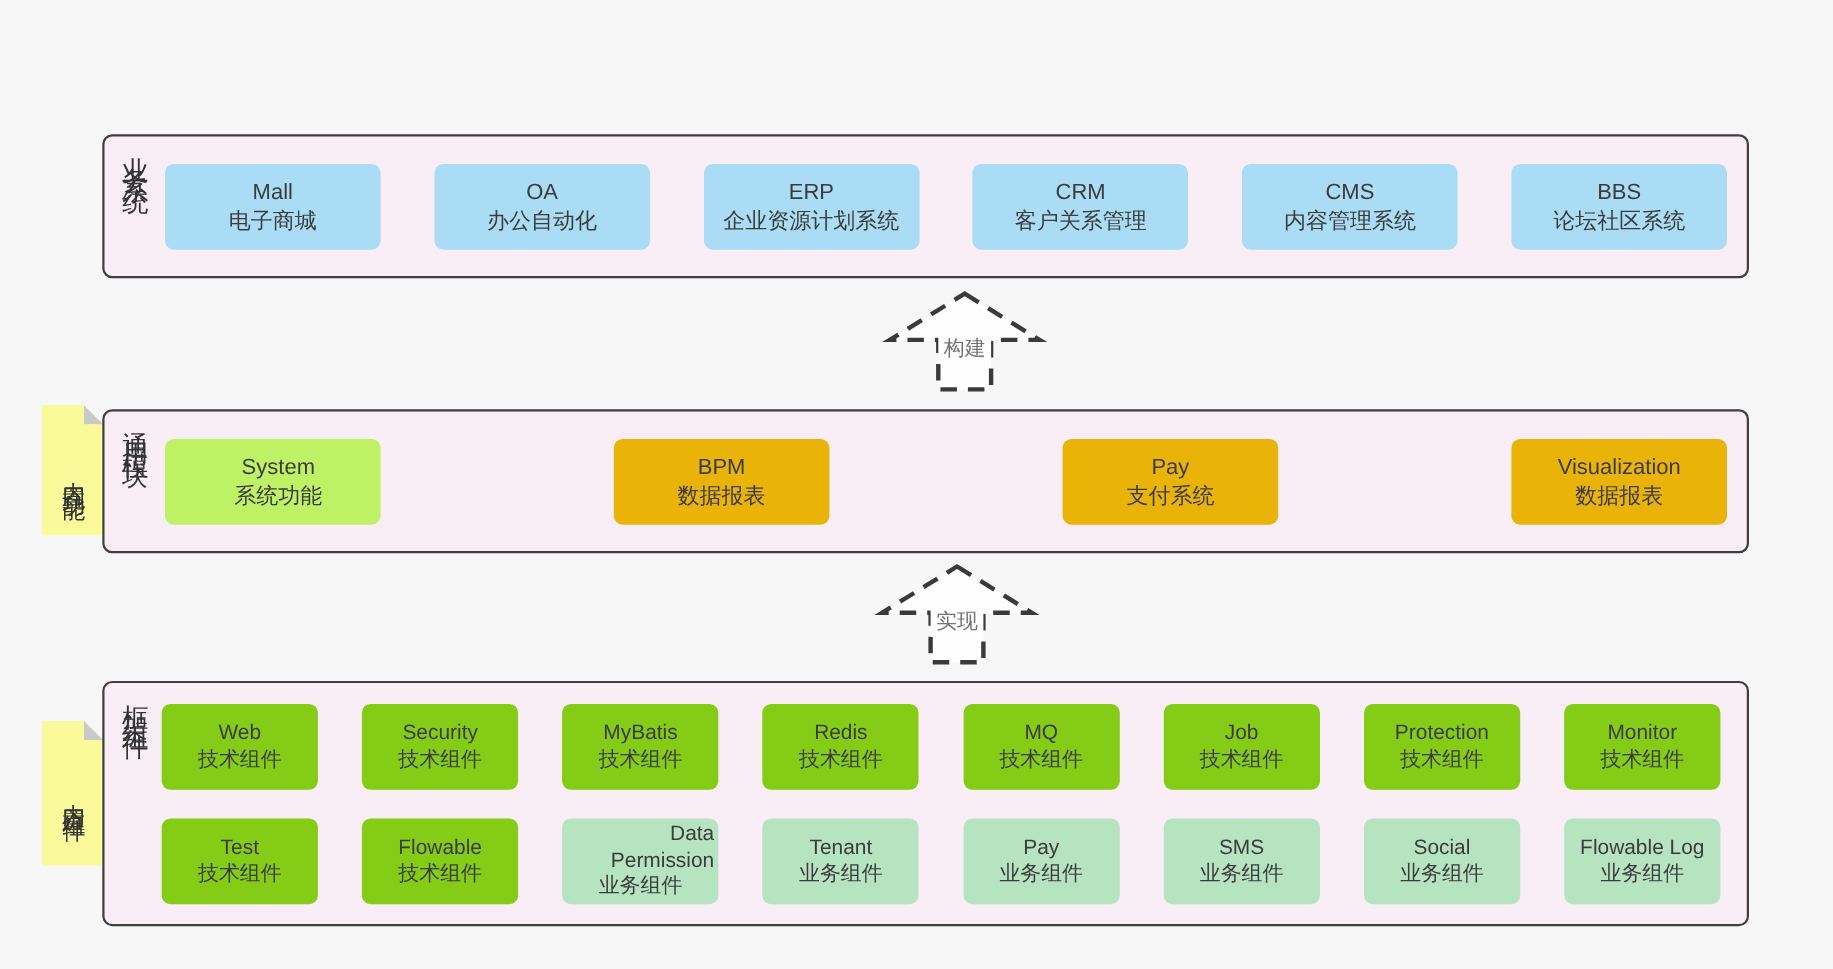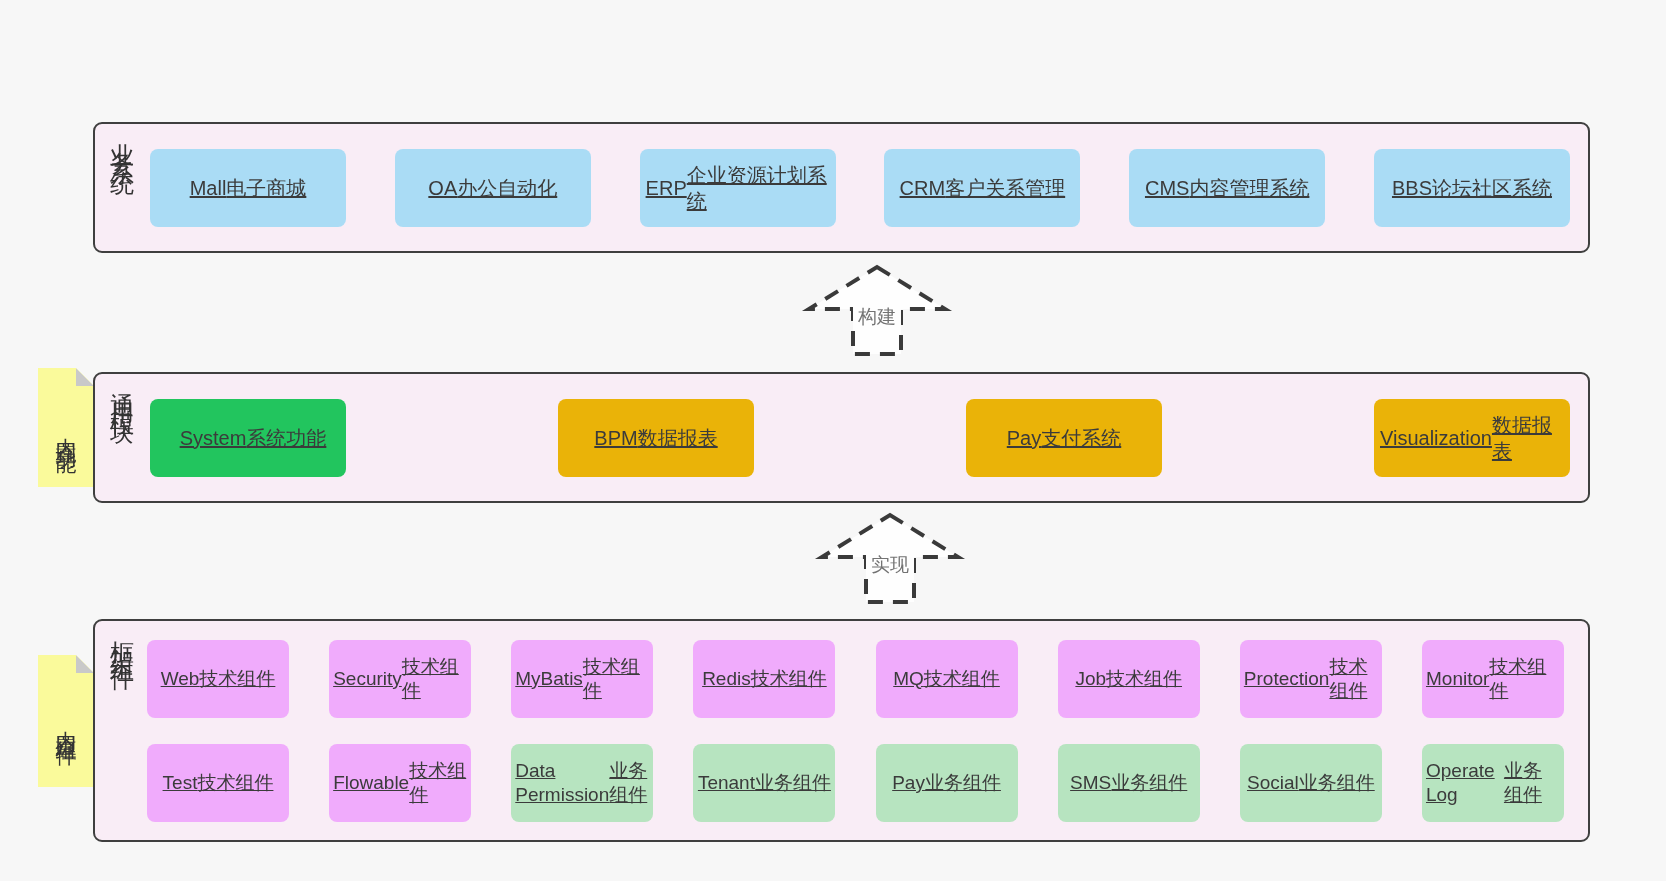--- a/index.html
+++ b/index.html
@@ -38,33 +38,32 @@
     white-space:nowrap;
   }
 
   
   .boxes6{
     position:absolute;left:55px;right:18px;top:0;bottom:0;
     display:flex;align-items:center;justify-content:space-between;
   }
   .box{
     border-radius:8px;
-    display:flex;flex-direction:row;align-items:center;justify-content:center;
-    text-align:left;
+    display:flex;flex-direction:column;align-items:center;justify-content:center;
+    text-align:right;
     line-height:1.3;
     font-size:20px;
     box-sizing:border-box;
     padding:4px 6px;
-    text-decoration:underline;
   }
   .boxes6 .box{width:196px;height:78px;}
   .blue{background:#aadcf5;}
-  .red{background:#22c55e;padding-left:16px;}
+  .red{background:#bef264;padding-left:16px;}
   .pink{background:#eab308;}
-  .green{background:#f0abfc;}
+  .green{background:#84cc16;}
   .green-light{background:#b7e4c0;}
 
   .rows8{
     position:absolute;left:52px;right:24px;top:0;bottom:0;
     display:flex;flex-direction:column;justify-content:center;gap:26px;
   }
   .row8{
     display:flex;justify-content:space-between;
   }
   .row8 .box{width:142px;height:78px;font-size:19px;line-height:1.25;padding:2px 4px;}
@@ -104,21 +103,21 @@
     position:absolute;
     left:50%;top:40px;
     transform:translateX(-50%);
     background:#fefefe;
     padding:1px 5px;
     font-size:19px;
     color:#737373;
     white-space:nowrap;
   }
   .arrow-build{left:805px;top:263px;}
-  .arrow-implement{left:818px;top:511px;}
+  .arrow-implement{left:798px;top:511px;}
 </style>
 </head>
 <body>
 
 <div class="stage">
 
   <div class="section section-business">
     <div class="v-label">业务系统</div>
     <div class="boxes6">
       <div class="box blue">
@@ -252,20 +251,20 @@
         </div>
         <div class="box green-light">
           <div>SMS</div>
           <div>业务组件</div>
         </div>
         <div class="box green-light">
           <div>Social</div>
           <div>业务组件</div>
         </div>
         <div class="box green-light">
-          <div>Operate Log</div>
+          <div>Flowable Log</div>
           <div>业务组件</div>
         </div>
       </div>
     </div>
   </div>
 
 </div>
 
 </body></html>

